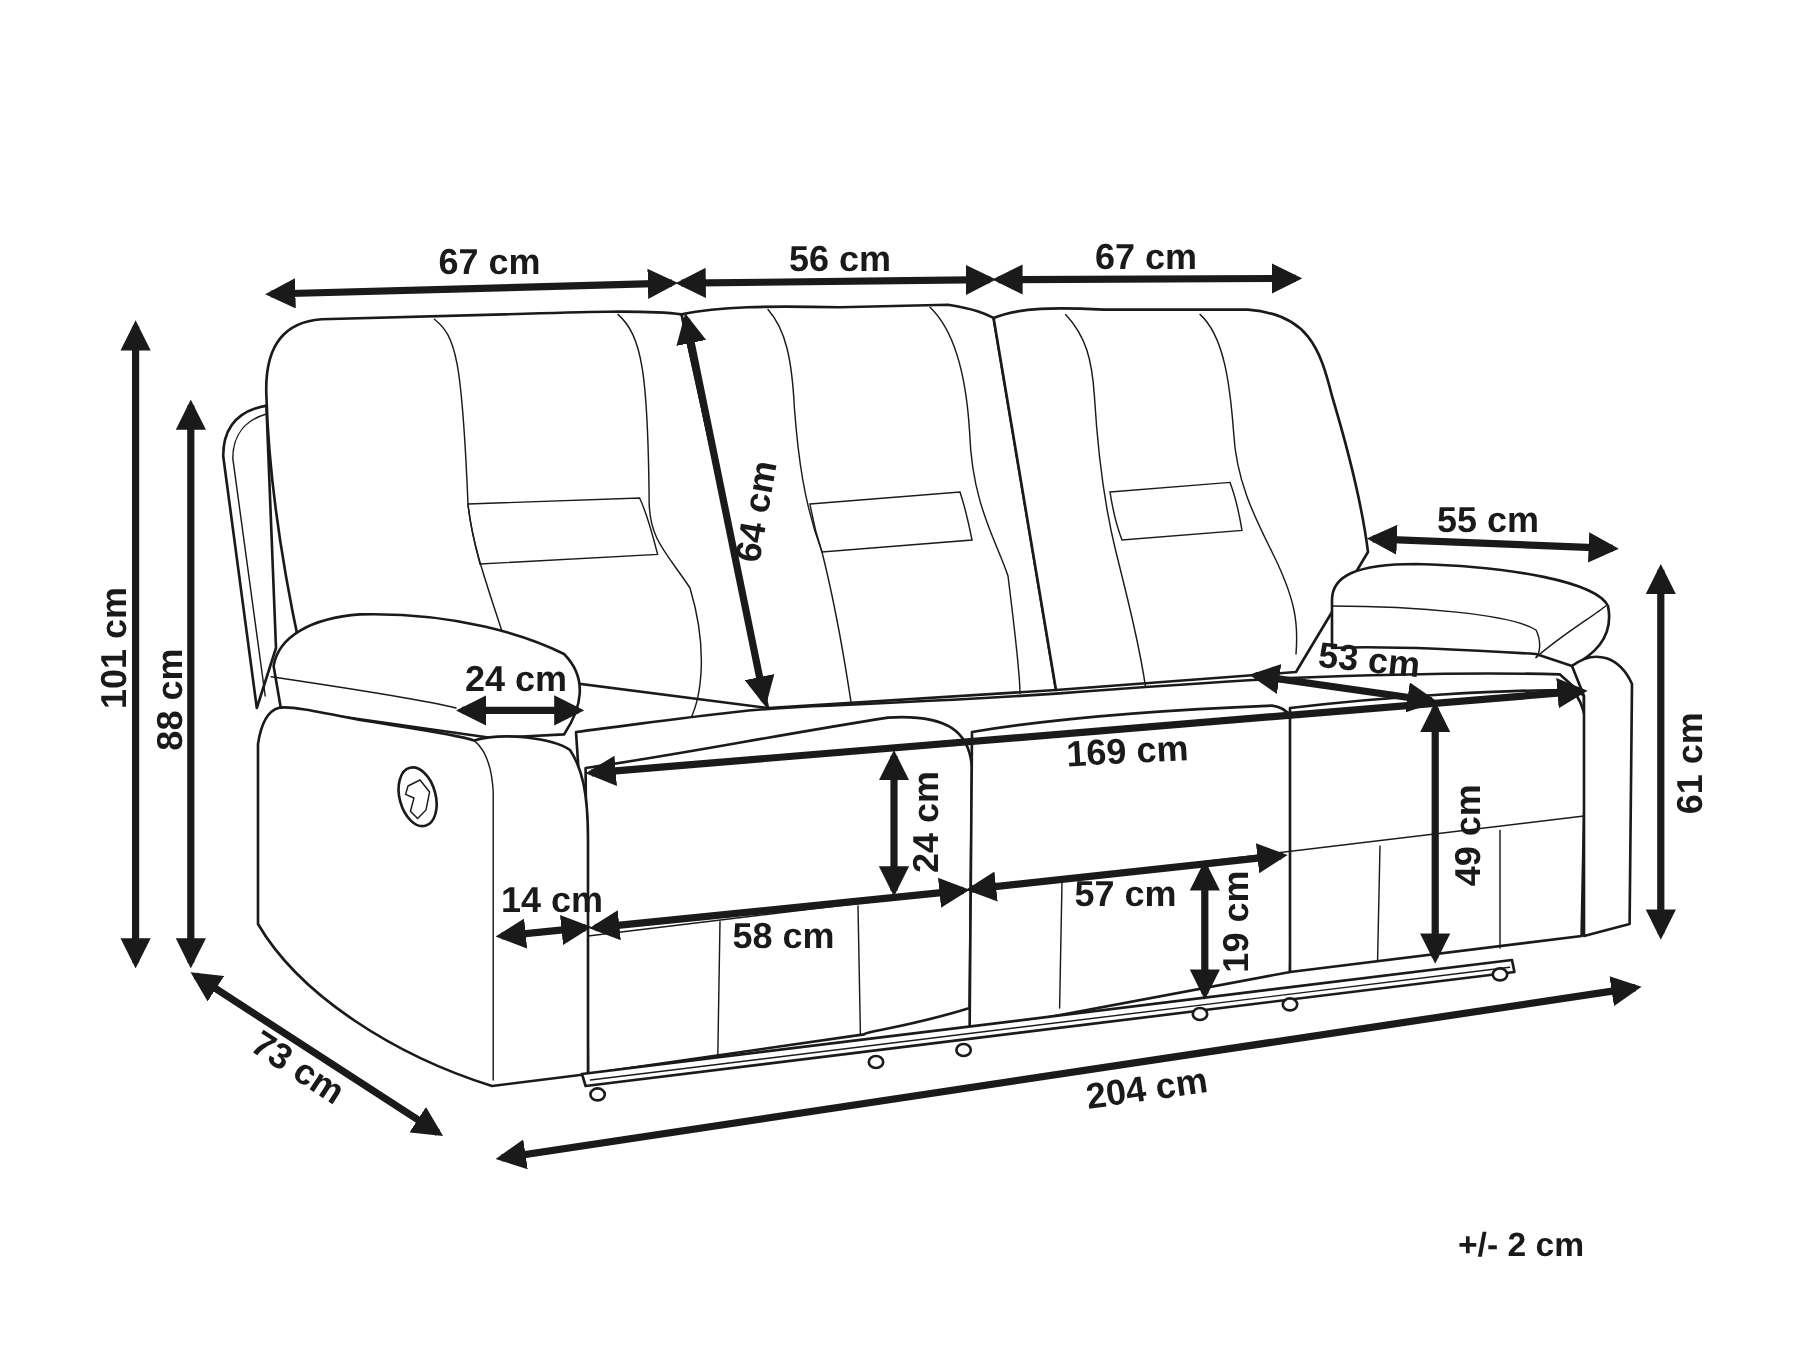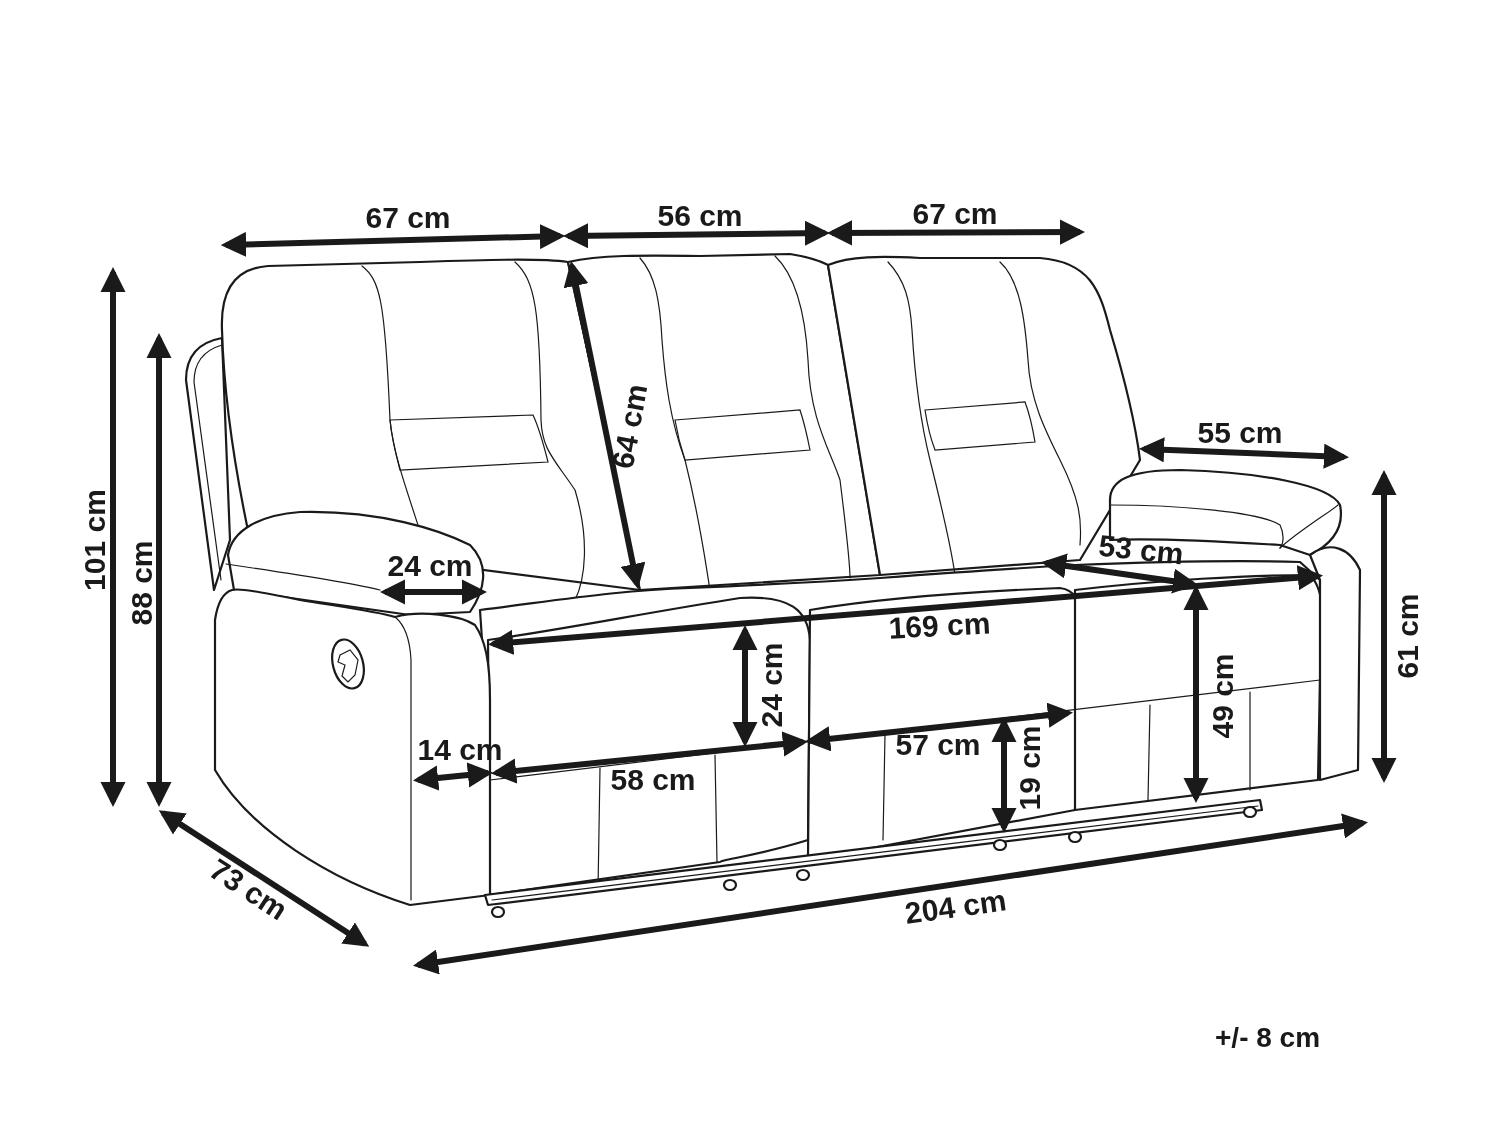--- a/index.html
+++ b/index.html
@@ -135,13 +135,13 @@
     <text class="lbl" x="460" y="760" text-anchor="middle">14 cm</text>
     <text class="lbl" x="653" y="790" text-anchor="middle">58 cm</text>
     <text class="lbl" x="938" y="755" text-anchor="middle">57 cm</text>
     <text class="lbl" x="0" y="0" text-anchor="middle" transform="translate(1040,768) rotate(-90)">19 cm</text>
 
     <text class="lbl" x="0" y="0" text-anchor="middle" transform="translate(243,898) rotate(33)">73 cm</text>
     <text class="lbl" x="957" y="917" text-anchor="middle" transform="rotate(-8 957 917)">204 cm</text>
   </g>
 </svg>
 
-<div class="tol">+/- 8 cm</div>
+<div class="tol">+/- 2 cm</div>
 
 </body></html>

